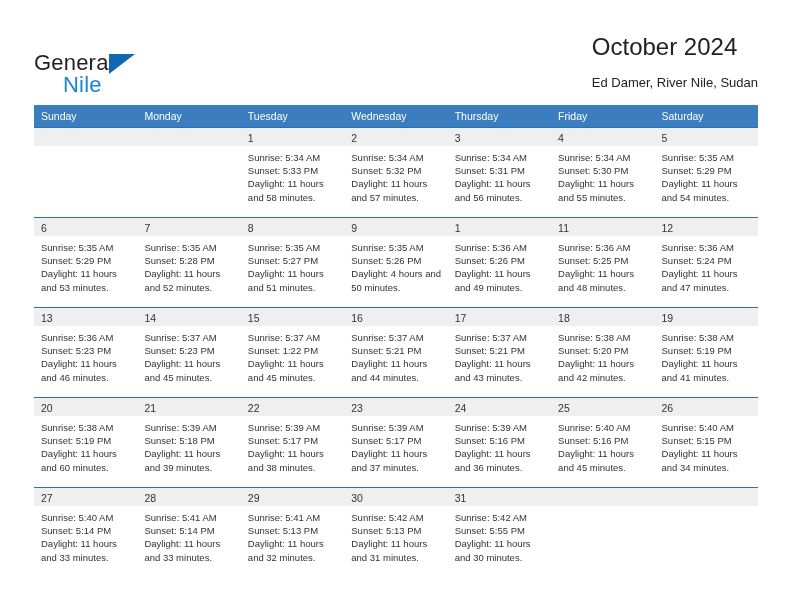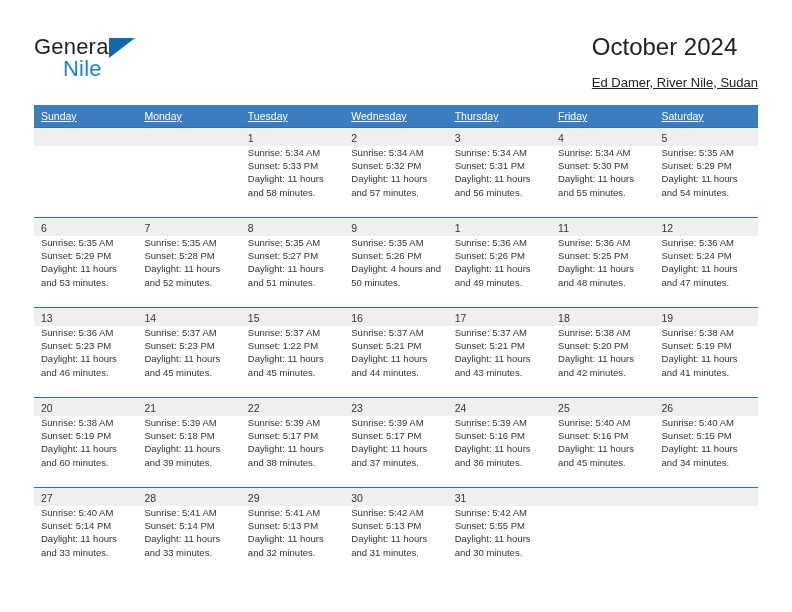--- a/index.html
+++ b/index.html
@@ -22,21 +22,21 @@
   
   .header {
     position: absolute;
     left: 0; top: 0;
     width: 792px;
     height: 100px;
   }
   .brand {
     position: absolute;
     left: 34px;
-    top: 34px;
+    top: 50px;
     width: 210px;
     height: 52px;
   }
   .brand-general {
     position: absolute;
     left: 0; top: 0;
     font-size: 22px;
     letter-spacing: 0.2px;
     color: #231f20;
     line-height: 26px;
@@ -71,42 +71,40 @@
     line-height: 30px;
     font-weight: normal;
     margin: 0;
   }
   .cal-subtitle {
     font-size: 13px;
     color: #222222;
     line-height: 18px;
     margin: 12px 0 0 0;
     font-weight: normal;
-    text-decoration: underline;
   }
 
   
   .calendar {
     position: absolute;
     left: 34px;
     top: 105px;
     width: 724px;
     border-collapse: collapse;
     table-layout: fixed;
   }
   .calendar th {
     background: #3b7dbf;
     color: #ffffff;
     font-size: 10.5px;
     font-weight: normal;
     text-align: left;
     padding: 5px 0 5px 7px;
     height: 20px;
     border: none;
-    text-decoration: underline;
   }
   .calendar td {
     width: 103.43px;
     height: 90px;
     vertical-align: top;
     padding: 0;
     border: none;
     background: #ffffff;
   }
   .cell-inner {
@@ -118,21 +116,21 @@
   .day-band {
     background: #efefef;
     height: 18px;
     padding: 2px 0 0 7px;
     font-size: 10.5px;
     color: #333333;
     line-height: 16px;
   }
   .day-band.empty { color: transparent; }
   .cell-body {
-    padding: 0 4px 0 7px;
+    padding: 5px 4px 0 7px;
     font-size: 9.5px;
     line-height: 13.2px;
     color: #333333;
   }
   .cell-body div { white-space: nowrap; }
   .cell-body .daylight { white-space: normal; }
 </style>
 </head>
 <body>
 

